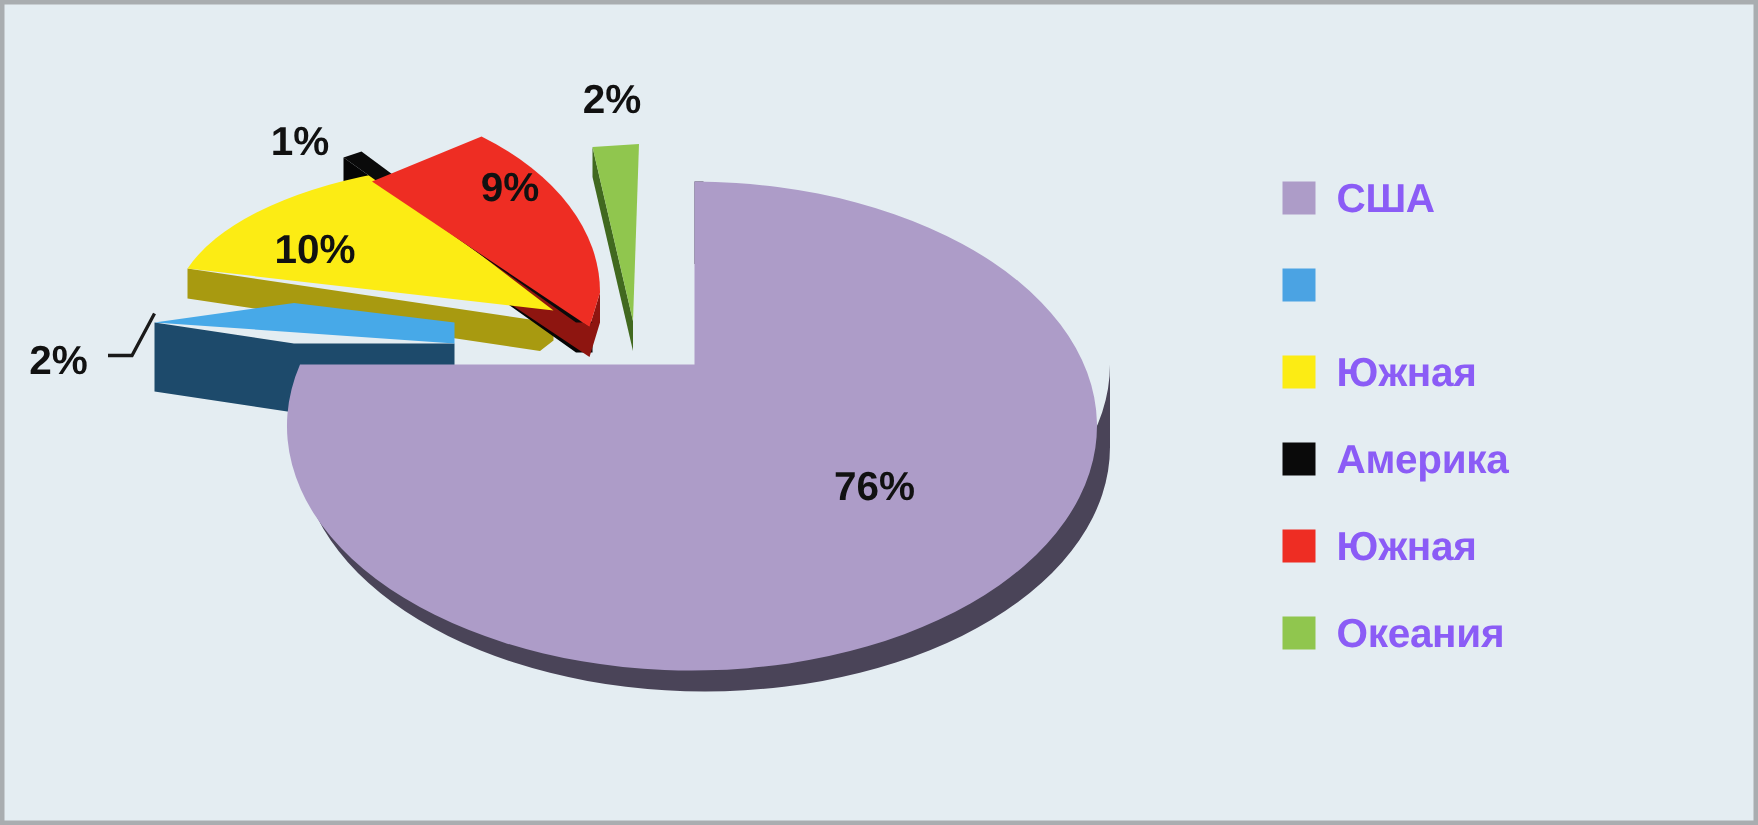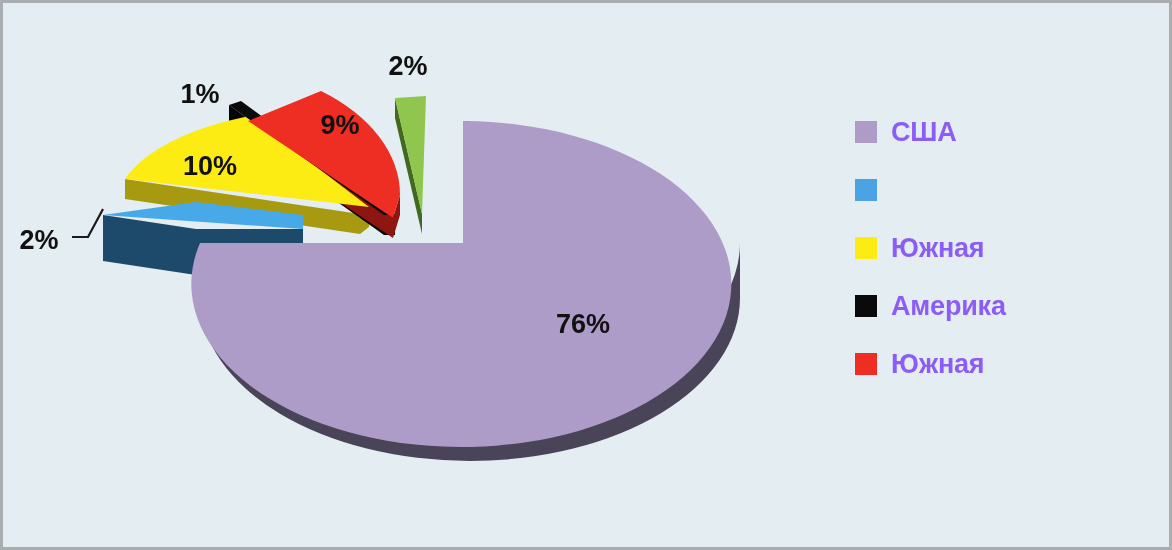--- a/index.html
+++ b/index.html
@@ -131,15 +131,19 @@
     <div class="legend-row">
       <span class="legend-swatch" style="background-color: rgb(10, 10, 10);"></span>
       <span class="legend-label">Америка</span>
     </div>
 
     <div class="legend-row">
       <span class="legend-swatch" style="background-color: rgb(238, 45, 35);"></span>
       <span class="legend-label">Южная</span>
     </div>
 
+    <div class="legend-row">
+      <span class="legend-swatch" style="background-color: rgb(144, 198, 78);"></span>
+      <span class="legend-label">Океания</span>
+    </div>
 
   </div>
 </div>
 
 </body></html>

